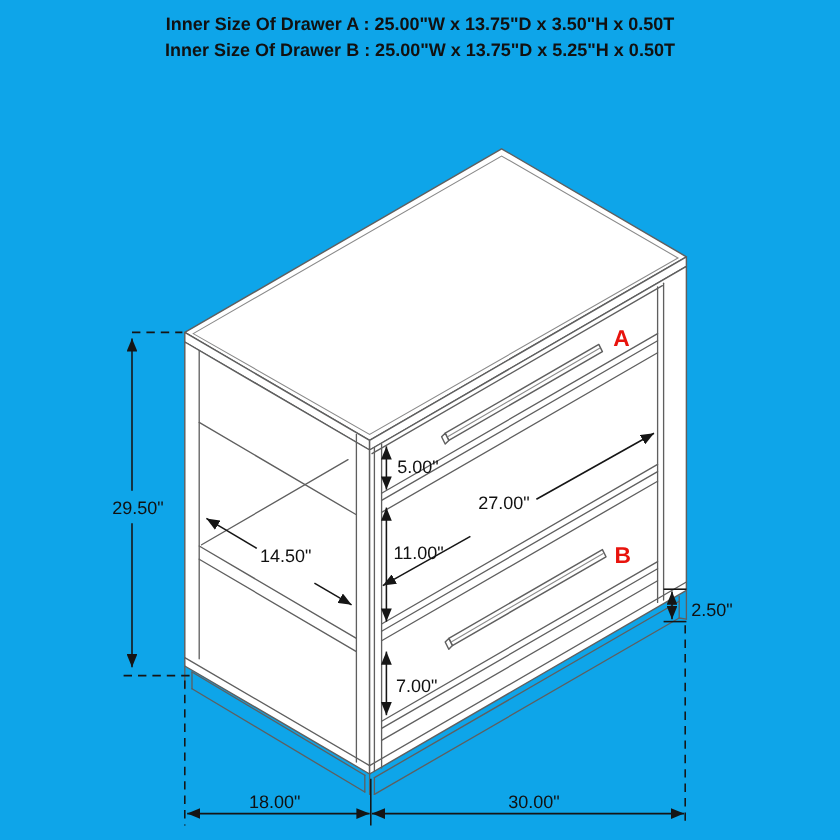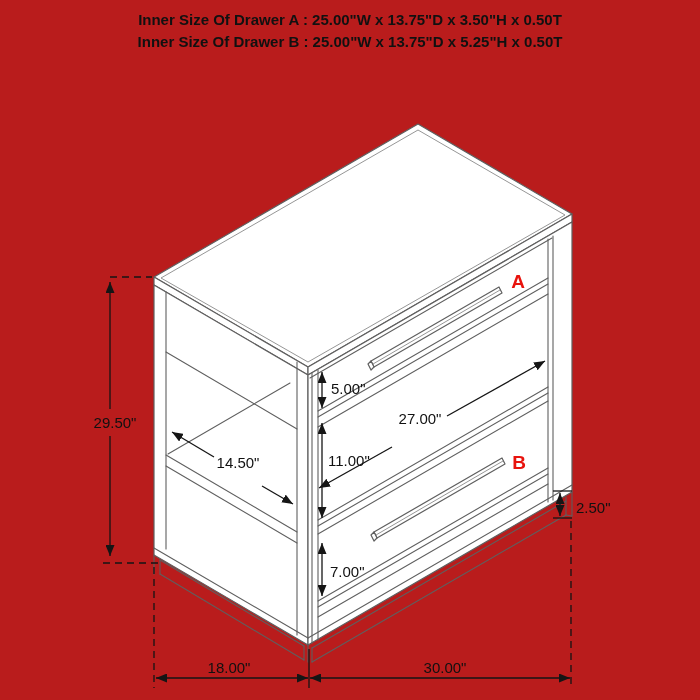--- a/index.html
+++ b/index.html
@@ -1,16 +1,16 @@
 <!DOCTYPE html>
 <html><head>
 <meta charset="utf-8">
 <style>
   html,body{margin:0;padding:0;background:#fff;}
-  #stage{position:relative;width:700px;height:700px;background:#b91c1c;overflow:hidden;}
+  #stage{position:relative;width:700px;height:700px;background:#0ea5e9;overflow:hidden;}
   svg{display:block;}
   text{font-family:"Liberation Sans",sans-serif;}
   .hdr{font-size:15px;font-weight:bold;fill:#111;}
   .dim{font-size:15px;fill:#111;}
   .redlbl{font-size:19px;font-weight:bold;fill:#e8130d;}
   .case{stroke:#5f5f5f;stroke-width:1.1;fill:none;stroke-linejoin:round;stroke-linecap:round;}
   .caseface{stroke:#5f5f5f;stroke-width:1.2;fill:#ffffff;stroke-linejoin:round;}
   .caselight{stroke:#8a8a8a;stroke-width:0.9;fill:none;}
   .dimline{stroke:#151515;stroke-width:1.3;fill:none;}
   .dashline{stroke:#151515;stroke-width:1.3;fill:none;stroke-dasharray:7 5;}

